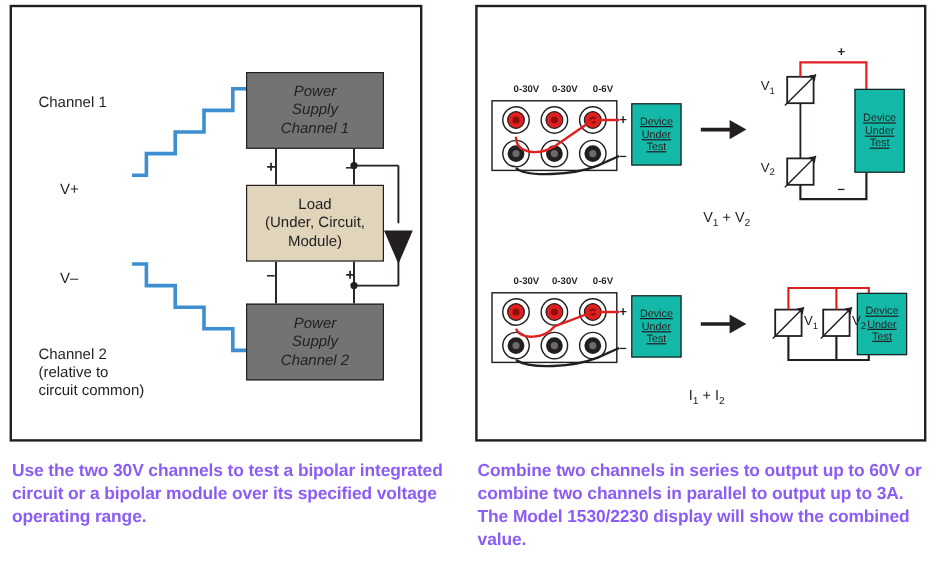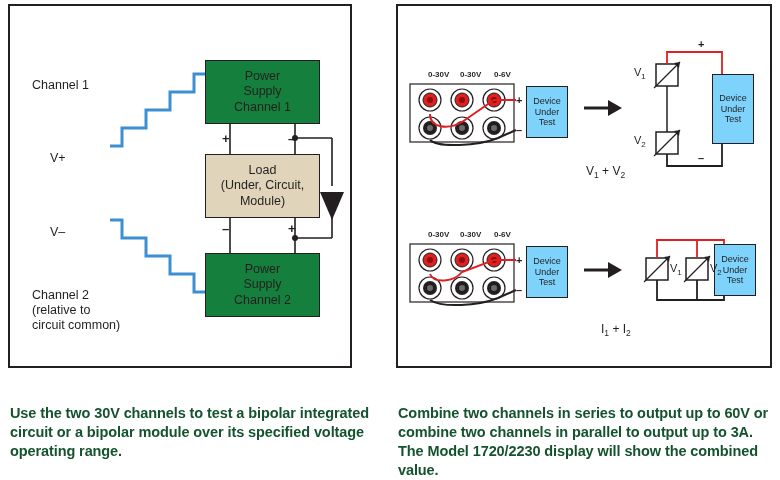--- a/index.html
+++ b/index.html
@@ -24,24 +24,24 @@
     height: 364px;
     border: 2px solid #231f20;
     background: #ffffff;
     box-sizing: border-box;
   }
   #panel-left { left: 8px; width: 344px; }
   #panel-right { left: 396px; width: 376px; }
 
   .caption {
     position: absolute;
-    top: 404px;
+    top: 384px;
     font-size: 14.5px;
     font-weight: bold;
-    color: #14532d;
+    color: #8b5cf6;
     line-height: 1.32;
     letter-spacing: -0.1px;
   }
   #caption-left { left: 10px; width: 368px; }
   #caption-right { left: 398px; width: 378px; }
 
   
   .svgwrap { position: absolute; left: 0; top: 0; }
 
   .lbl {
@@ -60,27 +60,28 @@
     border: 1.4px solid #231f20;
     display: flex;
     align-items: center;
     justify-content: center;
     text-align: center;
     font-size: 12.5px;
     line-height: 1.22;
     color: #231f20;
     white-space: pre-line;
   }
-  .box-gray { background: #15803d; }
+  .box-gray { background: #737373; font-style: italic; }
   .box-tan { background: #e0d5ba; }
   .box-dut {
-    background: #7dd3fc;
+    background: #14b8a6;
     font-size: 9px;
     line-height: 1.18;
     border: 1.2px solid #231f20;
+    text-decoration: underline;
   }
 
   .sign {
     position: absolute;
     font-size: 13px;
     color: #231f20;
     font-weight: bold;
   }
 </style>
 </head>
@@ -207,21 +208,21 @@
       <div class="box box-dut" style="left:314px; top:68px; width:42px; height:70px; left:314px;">Device
 Under
 Test</div>
 
       <div class="lbl lbl-bold" style="left:236px; top:60px; font-size:11px;"><span>V</span><sub style="font-size:8px;">1</sub></div>
       <div class="lbl lbl-bold" style="left:236px; top:128px; font-size:11px;"><span>V</span><sub style="font-size:8px;">2</sub></div>
 
       <div class="sign" style="left:300px; top:32px; font-size:11px;">+</div>
       <div class="sign" style="left:300px; top:146px; font-size:11px;">–</div>
 
-      <div class="lbl lbl-bold" style="left:188px; top:158px; font-size:12px;">V<sub style="font-size:8.5px;">1</sub> + V<sub style="font-size:8.5px;">2</sub></div>
+      <div class="lbl lbl-bold" style="left:188px; top:168px; font-size:12px;">V<sub style="font-size:8.5px;">1</sub> + V<sub style="font-size:8.5px;">2</sub></div>
     </div>
 
     <div style="position:absolute; left:0; top:190px; width:372px; height:172px;">
 
       <svg class="svgwrap" width="372" height="172" viewBox="0 0 372 172">
         <rect x="12" y="48" width="104" height="58" fill="none" stroke="#231f20" stroke-width="1.2"></rect>
 
         <g>
           <circle cx="32" cy="64" r="11" fill="#ffffff" stroke="#231f20" stroke-width="1.2"></circle>
           <circle cx="32" cy="64" r="7" fill="#e02020" stroke="#231f20" stroke-width="1"></circle>
@@ -281,20 +282,20 @@
       <div class="box box-dut" style="left:128px; top:50px; width:42px; height:52px;">Device
 Under
 Test</div>
       <div class="box box-dut" style="left:316px; top:48px; width:42px; height:52px;">Device
 Under
 Test</div>
 
       <div class="lbl lbl-bold" style="left:272px; top:66px; font-size:11px;"><span>V</span><sub style="font-size:8px;">1</sub></div>
       <div class="lbl lbl-bold" style="left:312px; top:66px; font-size:11px;"><span>V</span><sub style="font-size:8px;">2</sub></div>
 
-      <div class="lbl lbl-bold" style="left:203px; top:126px; font-size:12px;">I<sub style="font-size:8.5px;">1</sub> + I<sub style="font-size:8.5px;">2</sub></div>
+      <div class="lbl lbl-bold" style="left:176px; top:126px; font-size:12px;">I<sub style="font-size:8.5px;">1</sub> + I<sub style="font-size:8.5px;">2</sub></div>
     </div>
   </div>
 
   <div class="caption" id="caption-left">Use the two 30V channels to test a bipolar integrated circuit or a bipolar module over its specified voltage operating range.</div>
-  <div class="caption" id="caption-right">Combine two channels in series to output up to 60V or combine two channels in parallel to output up to 3A. The Model 1720/2230 display will show the combined value.</div>
+  <div class="caption" id="caption-right">Combine two channels in series to output up to 60V or combine two channels in parallel to output up to 3A. The Model 1530/2230 display will show the combined value.</div>
 
 </div>
 
 </body></html>

